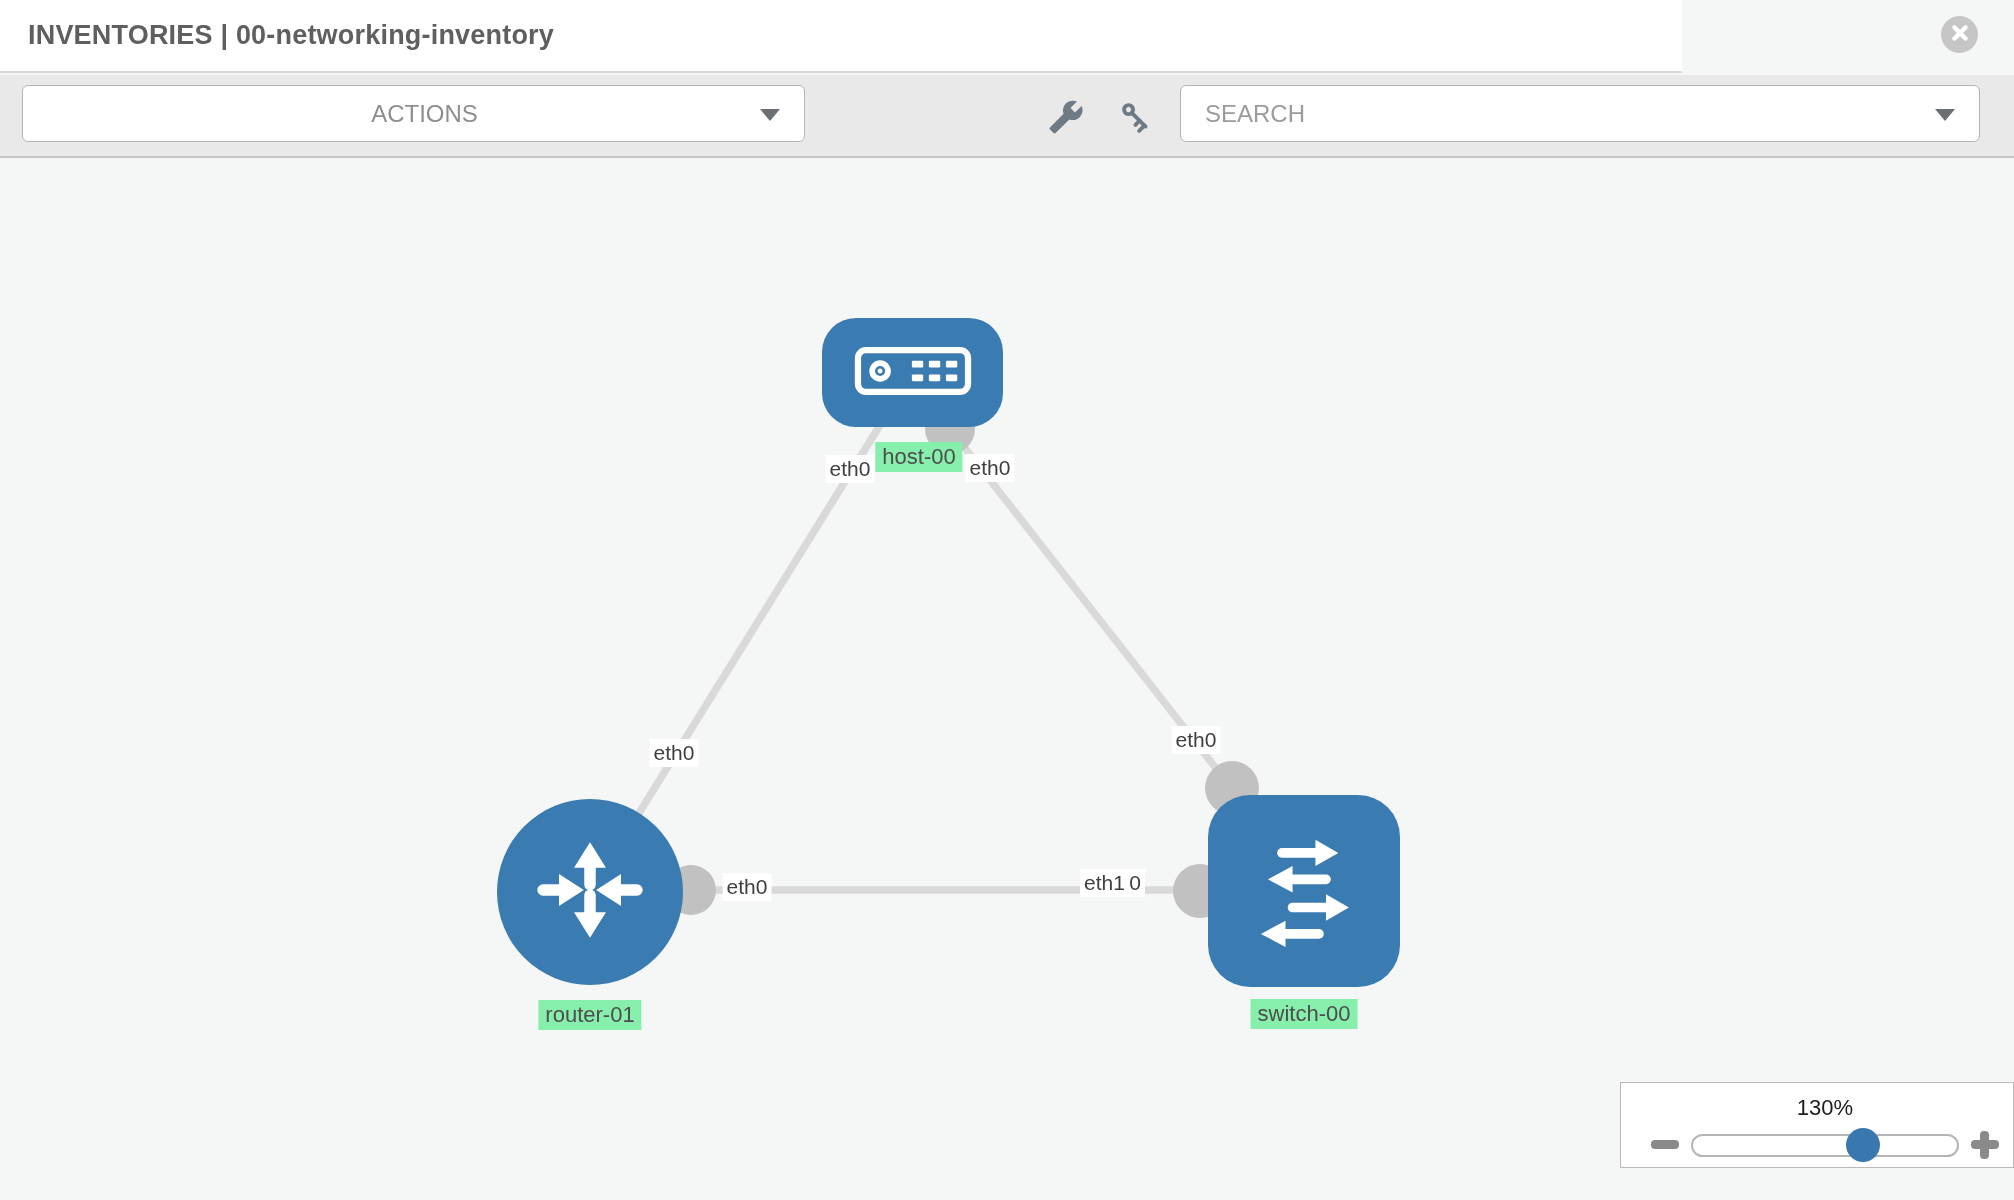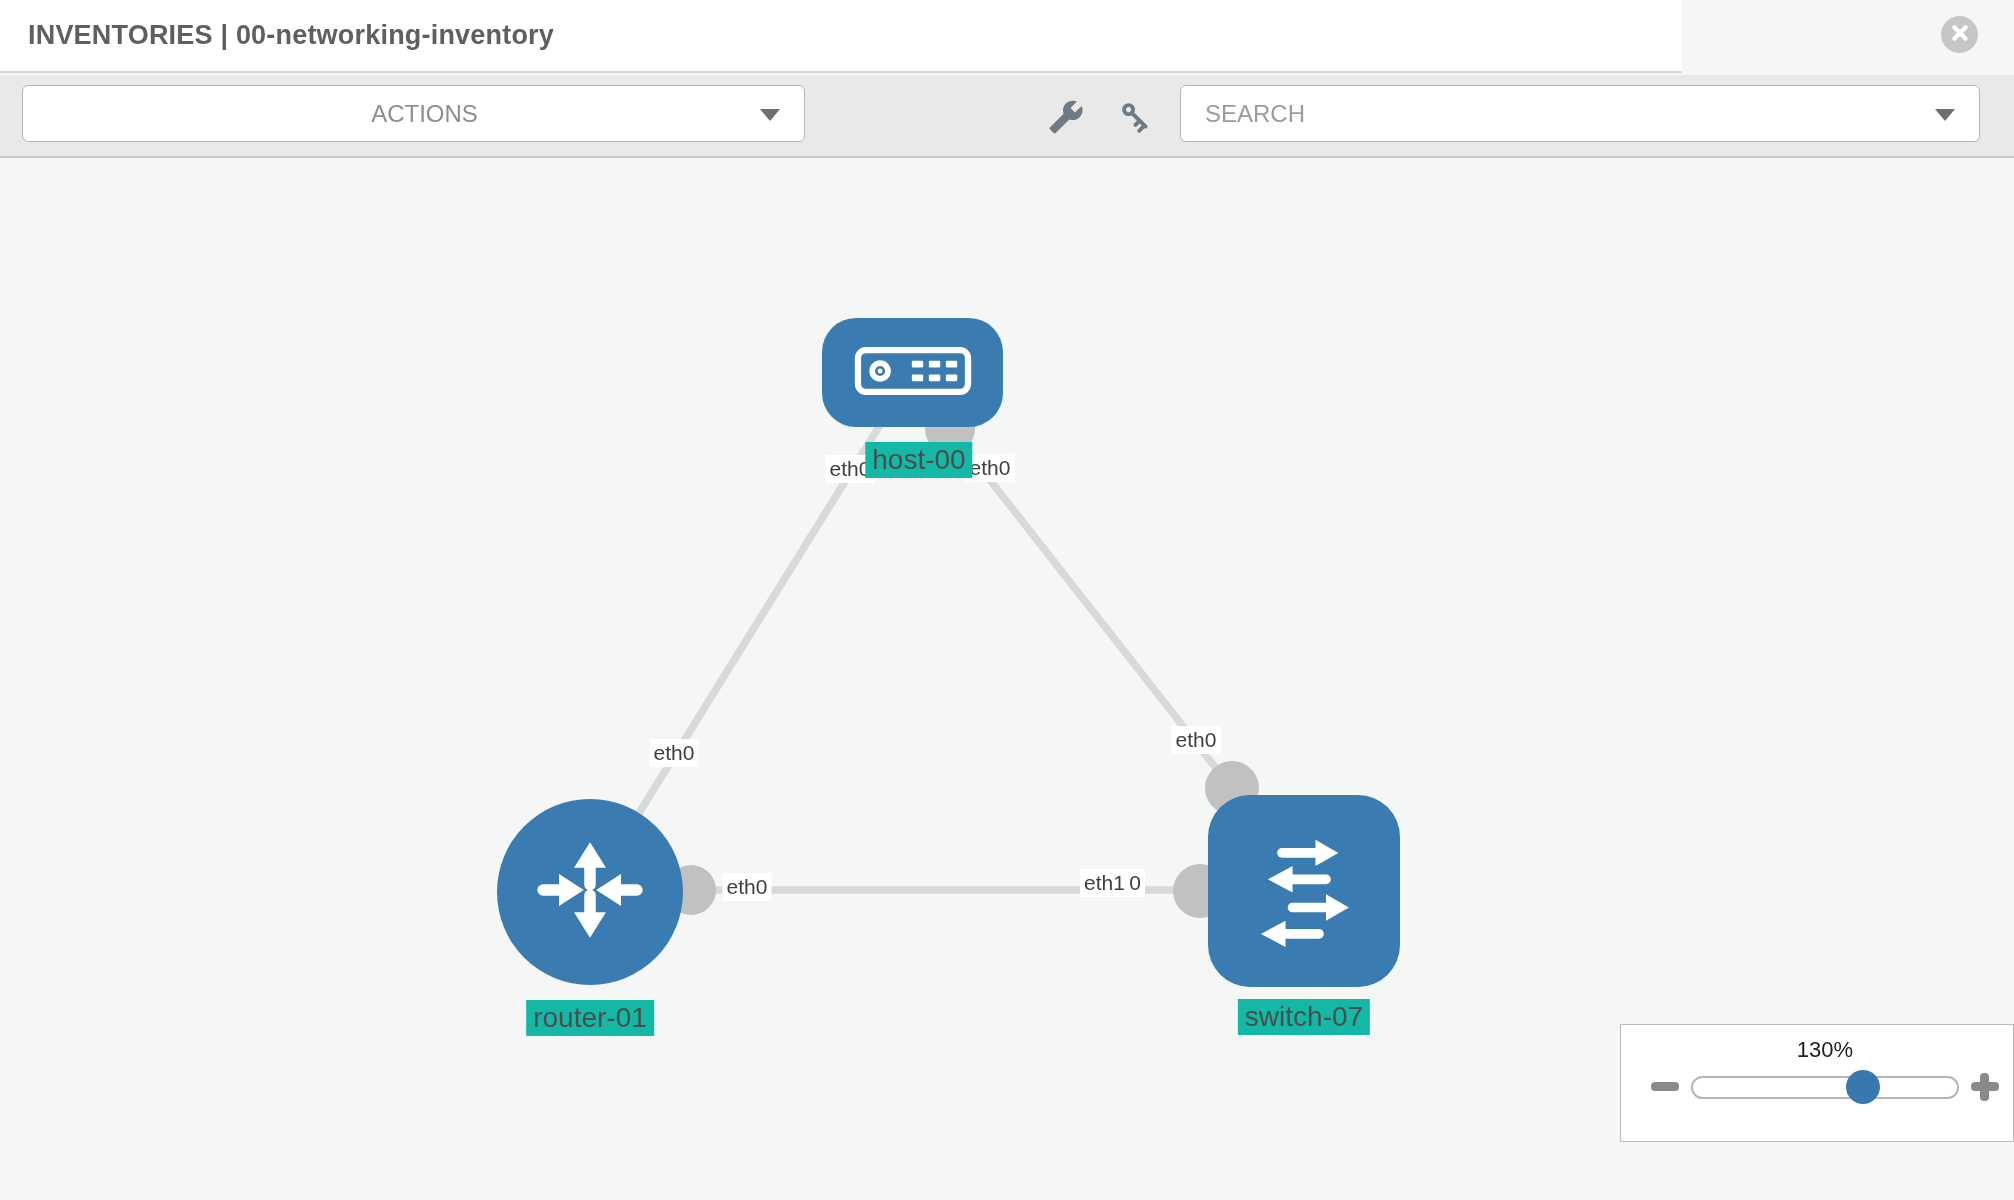--- a/index.html
+++ b/index.html
@@ -63,29 +63,29 @@
           display: flex; align-items: center; justify-content: center; }
   .node-host   { left: 822px;  top: 318px; width: 181px; height: 109px; border-radius: 34px; }
   .node-router { left: 497px;  top: 799px; width: 186px; height: 186px; border-radius: 50%; }
   .node-switch { left: 1208px; top: 795px; width: 192px; height: 192px; border-radius: 42px; }
 
   .iface-label {
     position: absolute; z-index: 4; background: #ffffff;
     font-size: 21px; color: #3f3f3f; padding: 2px 4px; white-space: nowrap;
   }
   .node-label {
-    position: absolute; z-index: 5; background: #14b8a6;
-    font-size: 28px; color: #4d4d4d; padding: 2px 7px; white-space: nowrap;
+    position: absolute; z-index: 5; background: #86efac;
+    font-size: 22px; color: #4d4d4d; padding: 2px 7px; white-space: nowrap;
     transform: translateX(-50%);
   }
   .centered { transform: translateX(-50%); }
 
   
   .zoom-panel {
-    position: absolute; left: 1620px; top: 1024px; width: 394px; height: 118px;
+    position: absolute; left: 1620px; top: 1082px; width: 394px; height: 86px;
     background: #ffffff; border: 1px solid #b9b9b9; z-index: 10;
   }
   .zoom-level {
     position: absolute; left: 204px; top: 12px; transform: translateX(-50%);
     font-size: 22px; color: #1d1d1d;
   }
   .zoom-minus {
     position: absolute; left: 30px; top: 57px; width: 28px; height: 9px;
     background: #8a8a8a; border-radius: 4px; cursor: pointer;
   }
@@ -169,21 +169,21 @@
 <span class="iface-label centered" style="left:850px;  top:455px;">eth0</span>
 <span class="iface-label centered" style="left:990px;  top:454px;">eth0</span>
 <span class="iface-label centered" style="left:674px;  top:739px;">eth0</span>
 <span class="iface-label centered" style="left:1196px; top:726px;">eth0</span>
 <span class="iface-label centered" style="left:747px;  top:873px;">eth0</span>
 <span class="iface-label" style="left:1096px; top:869px;">eth0</span>
 <span class="iface-label" style="left:1080px; top:869px;">eth1</span>
 
 <span class="node-label" style="left:919px;  top:442px;">host-00</span>
 <span class="node-label" style="left:590px;  top:1000px;">router-01</span>
-<span class="node-label" style="left:1304px; top:999px;">switch-07</span>
+<span class="node-label" style="left:1304px; top:999px;">switch-00</span>
 
 <div class="zoom-panel">
   <div class="zoom-level">130%</div>
   <div class="zoom-minus"></div>
   <div class="zoom-track"></div>
   <div class="zoom-thumb"></div>
   <div class="zoom-plus">
     <div class="bar-h"></div>
     <div class="bar-v"></div>
   </div>

